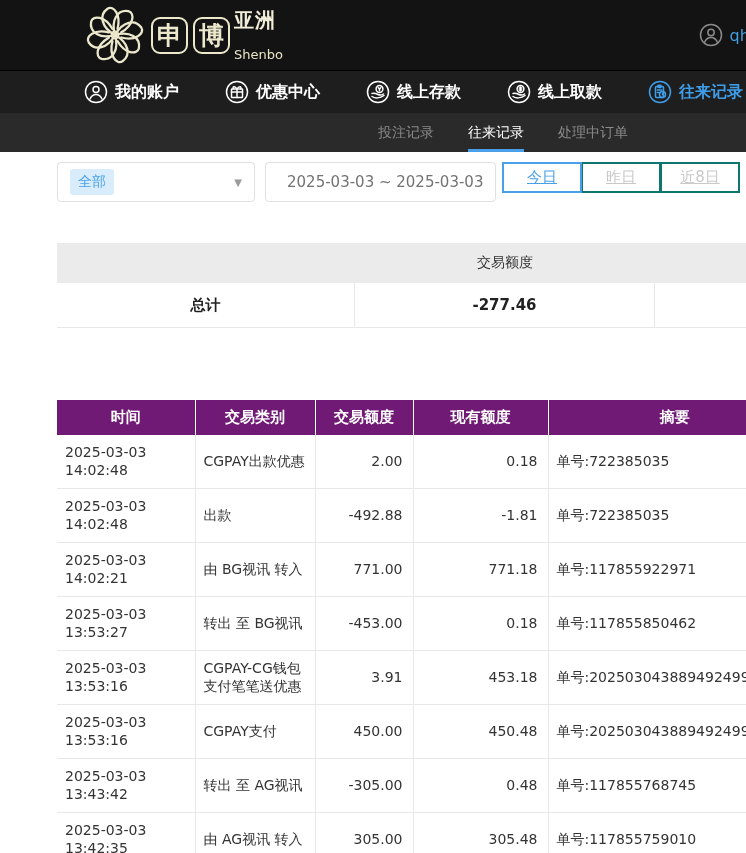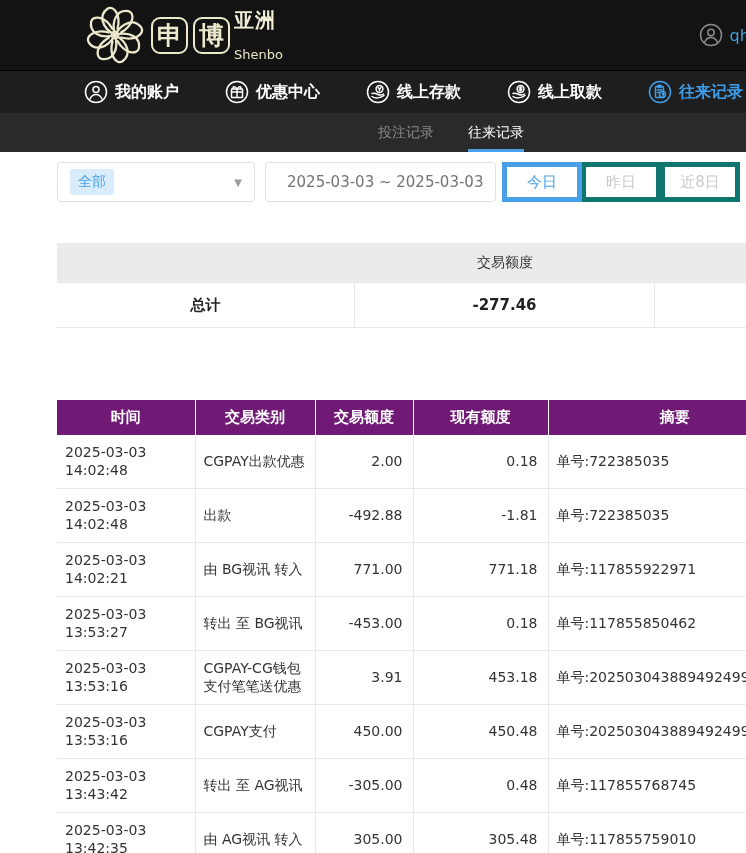--- a/index.html
+++ b/index.html
@@ -41,23 +41,23 @@
   .filters { display:flex; margin:10px 0 0 57px; }
   .select-box { width:198px; height:40px; border:1px solid #e0e0e0; border-radius:4px;
     display:flex; align-items:center; padding:0 12px; position:relative; cursor:pointer; }
   .chip { background:#d9ecfb; color:#4aa0e8; font-size:14px; padding:4px 8px; border-radius:3px; }
   .caret { position:absolute; right:12px; color:#9b9b9b; font-size:10px; }
   .date-box { width:231px; height:40px; border:1px solid #e0e0e0; border-radius:4px;
     margin-left:10px; display:flex; align-items:center; padding:0 12px; cursor:pointer; }
   .cal-icon { width:18px; height:18px; margin-right:9px; }
   .date-text { color:#737373; font-size:15px; white-space:nowrap; }
   .quick-group { display:flex; margin-left:7px; }
-  .qbtn { width:80px; height:40px; background:#fff; border:5px solid #0f766e; color:#c9c9c9;
+  .qbtn { width:80px; height:31px; background:#fff; border:2px solid #0f766e; color:#c9c9c9;
     font-size:15px; display:flex; align-items:center; justify-content:center; cursor:pointer;
-    margin-left:-1px; }
+    margin-left:-1px;text-decoration:underline; }
   .qbtn.active { border-color:#4aa0e8; color:#4aa0e8; z-index:1; position:relative; }
 
   
   .summary { width:744px; margin:41px 0 0 57px; font-size:15px; }
   .summary .s-head { display:grid; grid-template-columns:298px 300px 146px; background:#ebebeb;
     height:40px; }
   .summary .s-head div { display:flex; align-items:center; justify-content:center;
     font-size:14px; color:#333; }
   .summary .s-row { display:grid; grid-template-columns:298px 300px 146px; height:45px;
     border-bottom:1px solid #e8e8e8; }
@@ -166,20 +166,21 @@
       <circle class="st" cx="14.5" cy="14.5" r="3"></circle>
       <path class="st" d="M14.5,13.2 L14.5,14.6 L15.6,15.2"></path>
     </svg>
     <span>往来记录</span>
   </div>
 </div>
 
 <div class="subtabs">
   <div class="subtab">投注记录</div>
   <div class="subtab active">往来记录</div>
+  <div class="subtab">处理中订单</div>
 </div>
 
 <div class="filters">
   <div class="select-box">
     <span class="chip">全部</span>
     <span class="caret">▼</span>
   </div>
   <div class="date-box">
     <svg class="cal-icon" viewBox="0 0 18 18" style="color:#c6c6c6">
       <rect class="st" x="1.5" y="3" width="15" height="13.5" rx="1.5"></rect>

